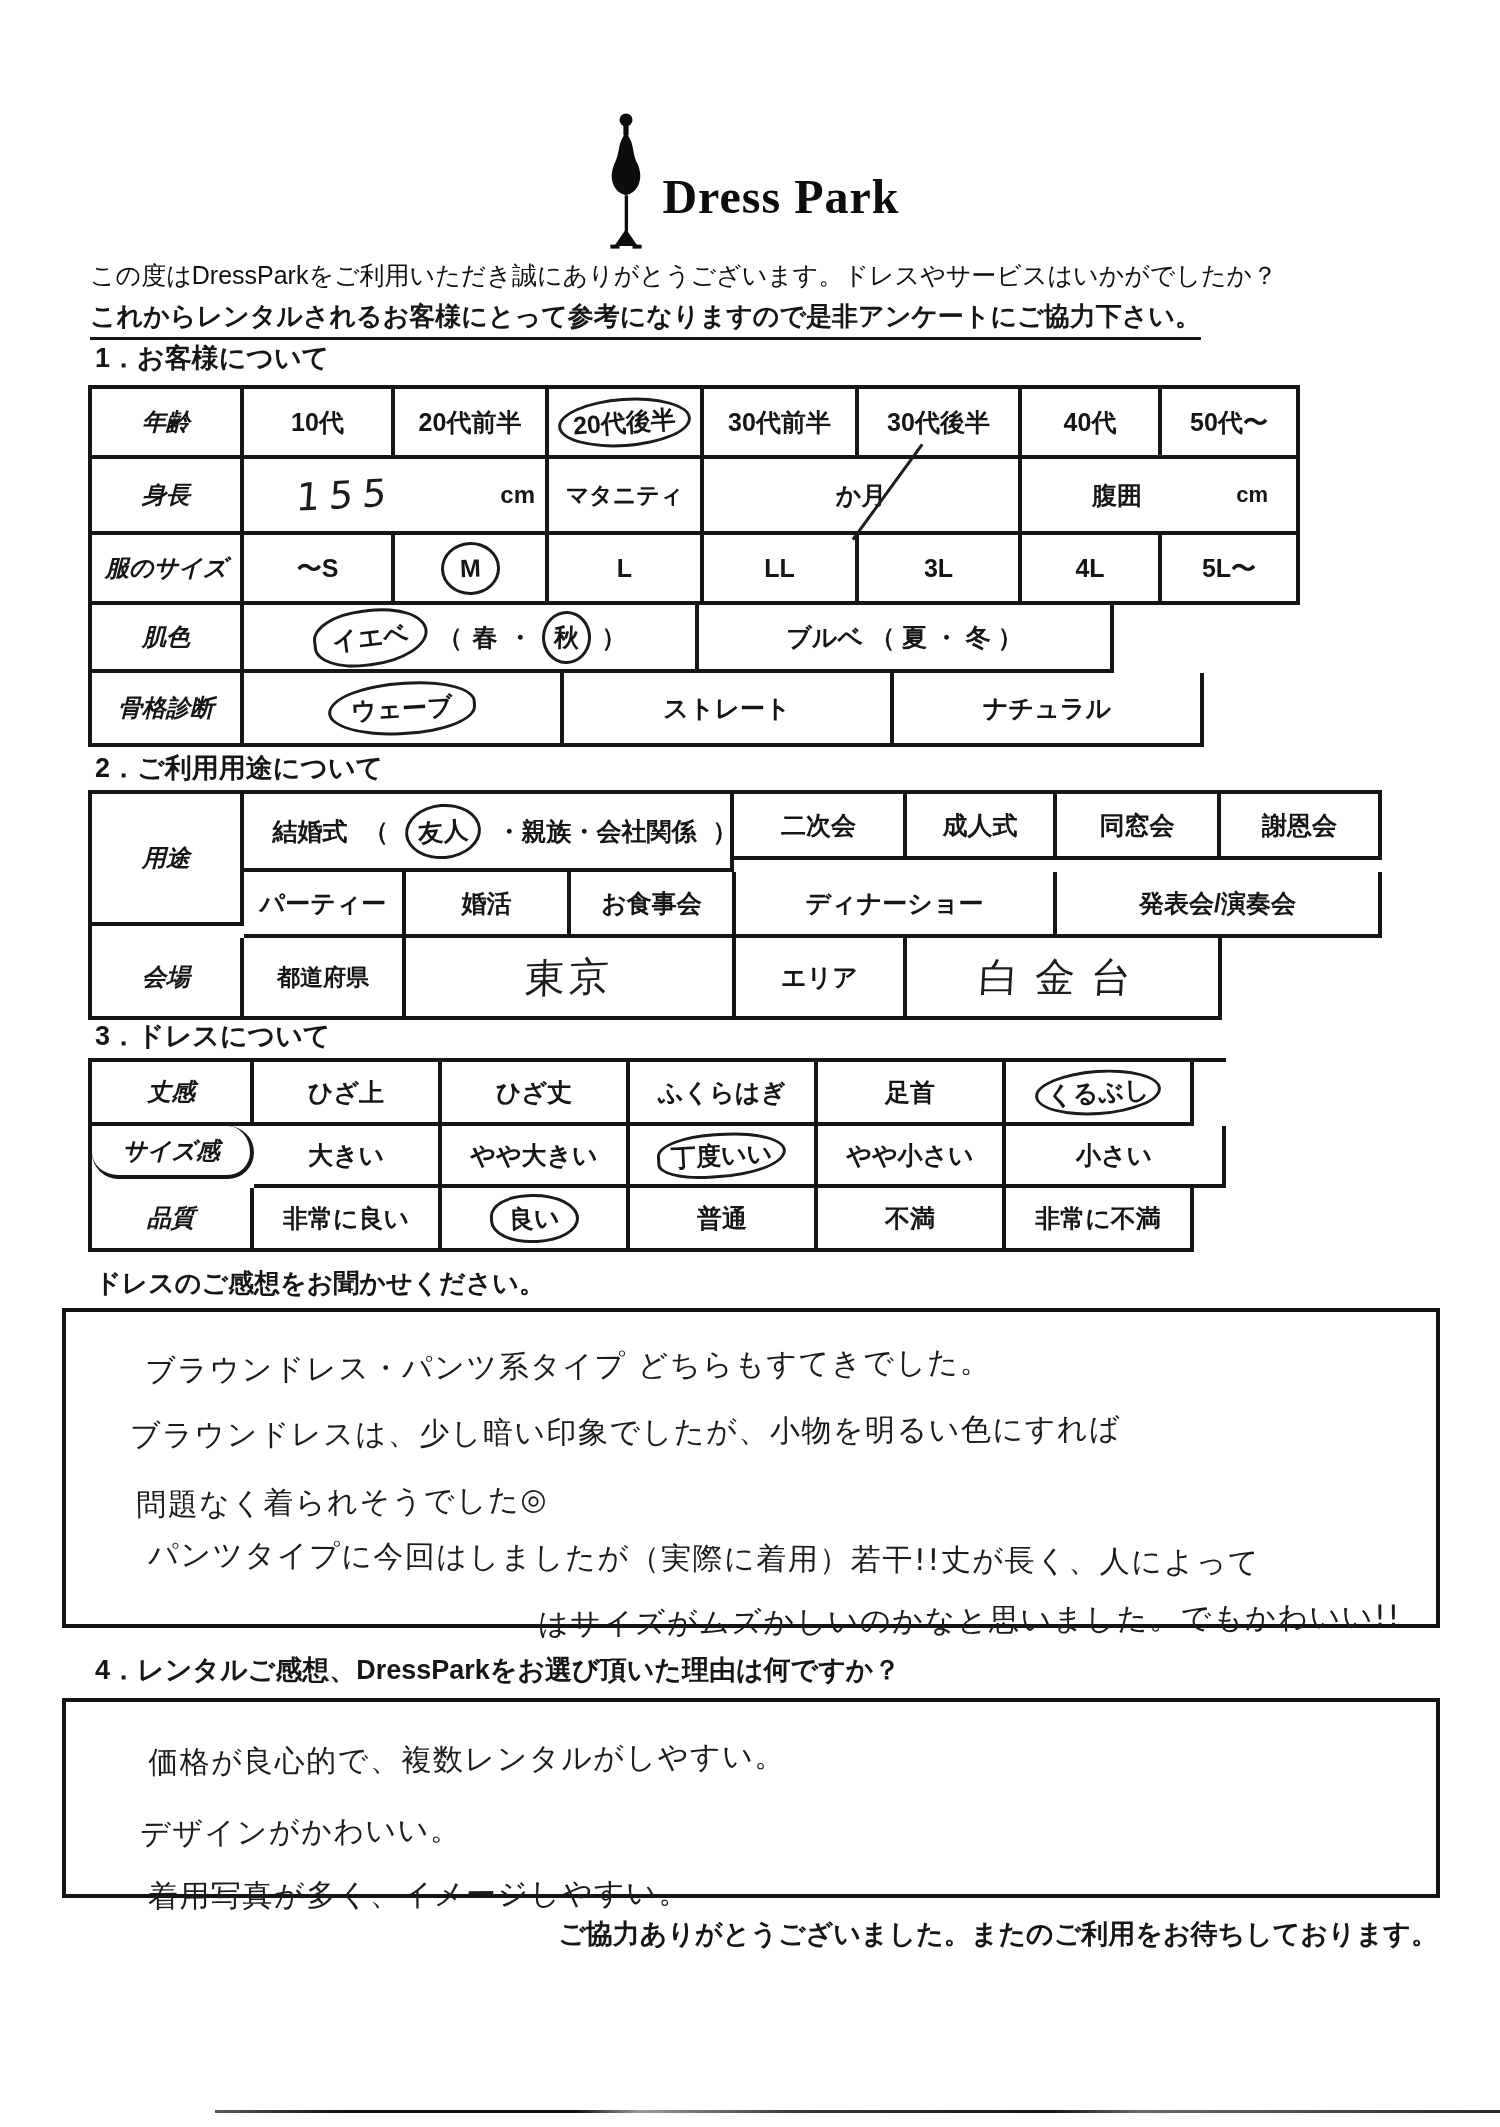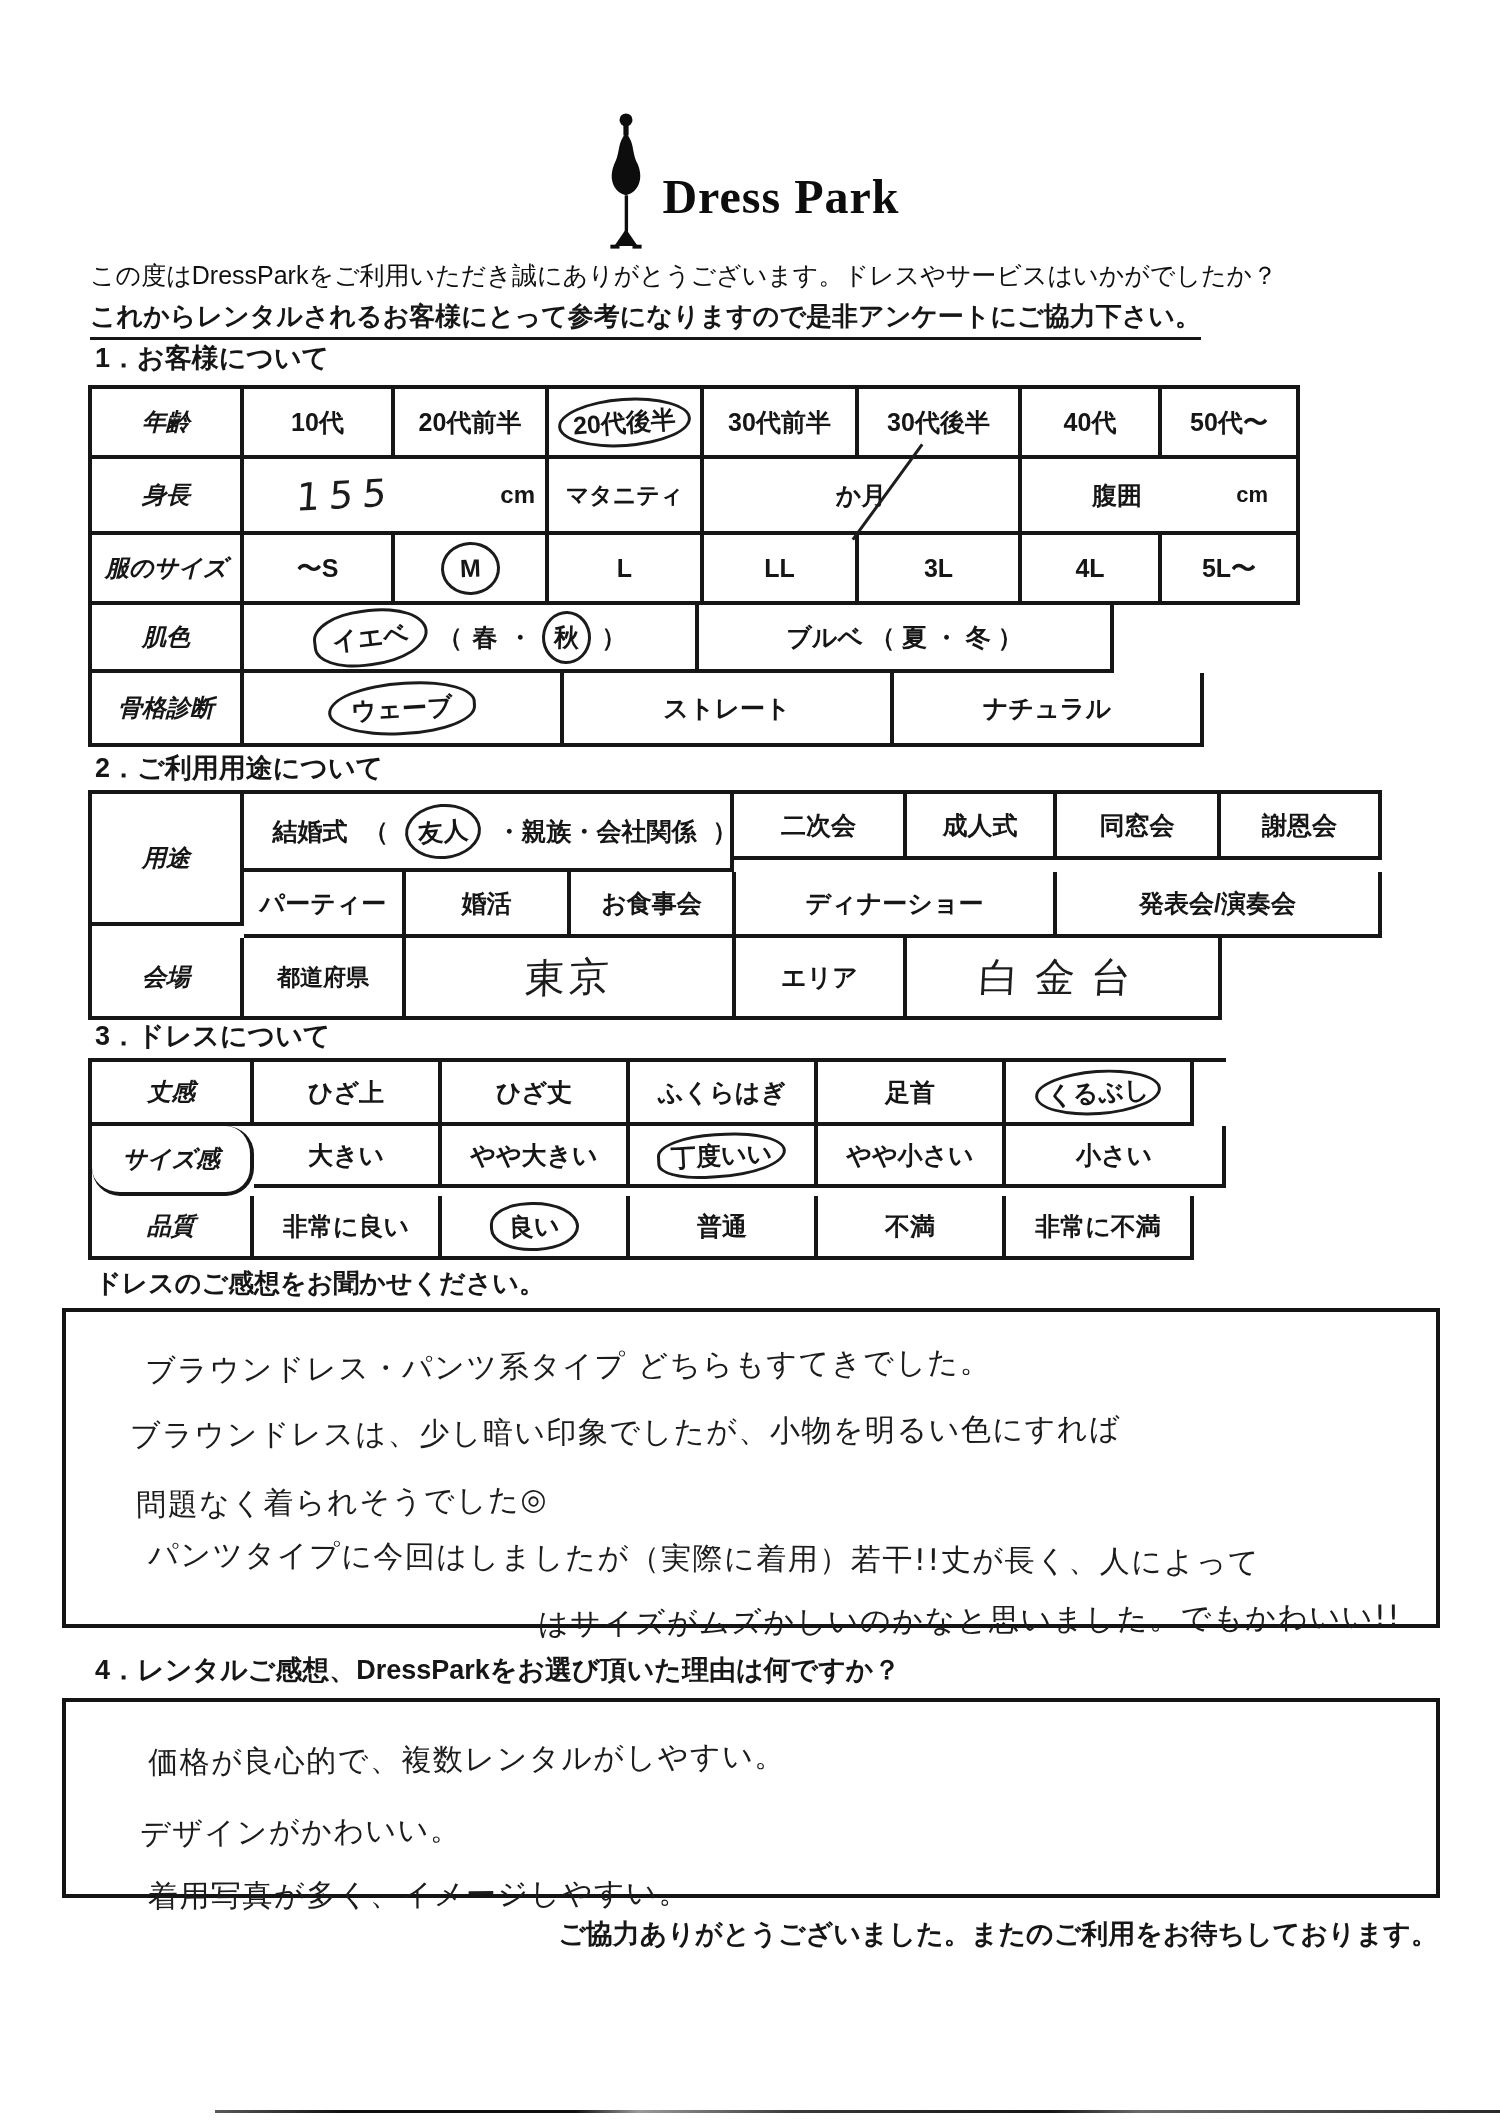--- a/index.html
+++ b/index.html
@@ -232,21 +232,21 @@
       <div class="tc lbl" style="width:162px;height:64px;">丈感</div>
       <div class="tc" style="width:188px;height:64px;">ひざ上</div>
       <div class="tc" style="width:188px;height:64px;">ひざ丈</div>
       <div class="tc" style="width:188px;height:64px;">ふくらはぎ</div>
       <div class="tc" style="width:188px;height:64px;">足首</div>
       <div class="tc" style="width:188px;height:64px;">
         <span class="circ c-ankle"><span>くるぶし</span></span>
       </div>
     </div>
     <div class="trow">
-      <div class="tc lbl" style="width:162px;height:70px;border-radius:28px;">サイズ感</div>
+      <div class="tc lbl" style="width:162px;height:53px;border-radius:28px;">サイズ感</div>
       <div class="tc" style="width:188px;height:62px;">大きい</div>
       <div class="tc" style="width:188px;height:62px;">やや大きい</div>
       <div class="tc" style="width:188px;height:62px;">
         <span class="circ c-fit"><span>丁度いい</span></span>
       </div>
       <div class="tc" style="width:188px;height:62px;">やや小さい</div>
       <div class="tc" style="width:220px;height:62px;">小さい</div>
     </div>
     <div class="trow">
       <div class="tc lbl" style="width:162px;height:64px;">品質</div>

